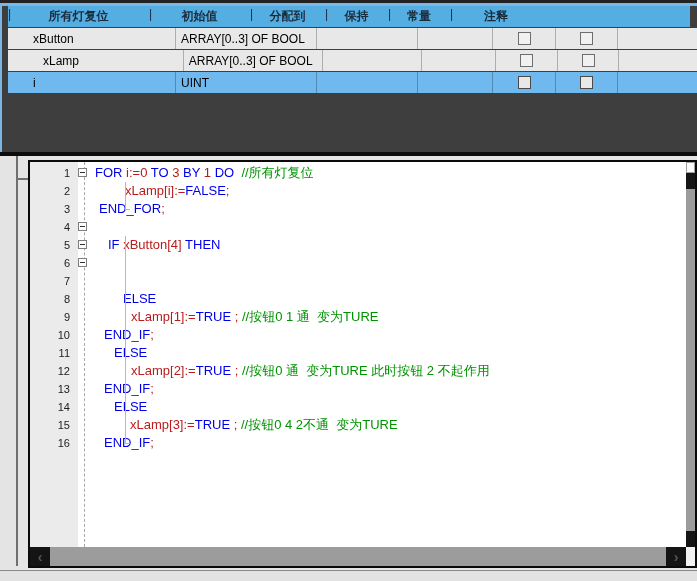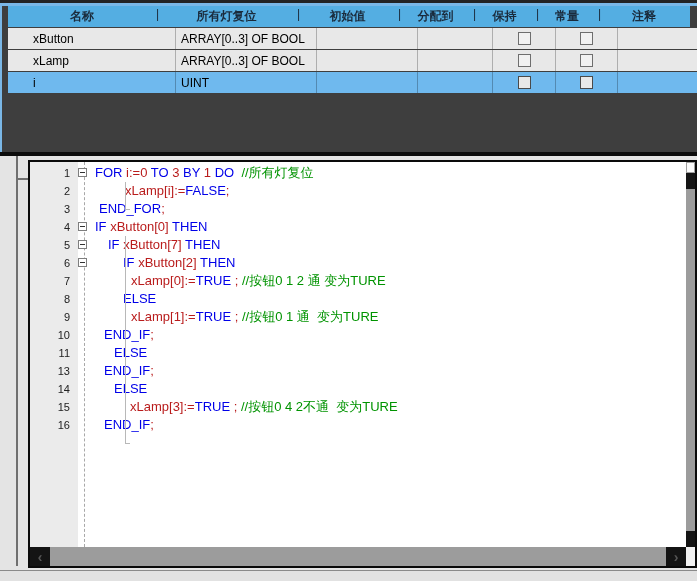--- a/index.html
+++ b/index.html
@@ -61,23 +61,20 @@
 </style>
 </head>
 <body>
 
 <div class="screen">
 
   <div class="top-dark"></div>
 
   <div class="decl-panel">
     <div class="decl-header" id="decl-header">
-        <div class="hcell" style="width: 148px;">
-          <span>名称</span>
-        </div>
         <div class="hcell" style="width: 141px;">
           <span class="pipe">|</span>
           <span>所有灯复位</span>
         </div>
         <div class="hcell" style="width: 101px;">
           <span class="pipe">|</span>
           <span>初始值</span>
         </div>
         <div class="hcell" style="width: 75px;">
           <span class="pipe">|</span>
@@ -104,21 +101,21 @@
           <div class="cell" style="width: 75px;"></div>
           <div class="cell center" style="width: 63px;">
             <div class="cb"></div>
           </div>
           <div class="cell center" style="width: 62px;">
             <div class="cb"></div>
           </div>
           <div class="cell" style="width: 92px;"></div>
         </div>
         <div class="decl-row">
-          <div class="cell" style="width: 148px;">xLamp</div>
+          <div class="cell" style="width: 148px; margin-left: 10px;">xLamp</div>
           <div class="cell" style="width: 141px;">ARRAY[0..3] OF BOOL</div>
           <div class="cell" style="width: 101px;"></div>
           <div class="cell" style="width: 75px;"></div>
           <div class="cell center" style="width: 63px;">
             <div class="cb"></div>
           </div>
           <div class="cell center" style="width: 62px;">
             <div class="cb"></div>
           </div>
           <div class="cell" style="width: 92px;"></div>
@@ -166,60 +163,62 @@
             <div class="code-line">
               <span class="ln">3</span>
               <span class="fold-cell"></span>
               <span class="code-text" style="padding-left: 4px;"><span class="kw">END_FOR</span><span class="pl">;</span></span>
             </div>
             <div class="code-line">
               <span class="ln">4</span>
               <span class="fold-cell">
                 <span class="fold-box"></span>
               </span>
-              <span class="code-text" style="padding-left: 0px;"><span class="kw">IF</span><span class="pl"> xButton[0] </span><span class="kw">THEN</span></span>
             </div>
             <div class="code-line">
               <span class="ln">5</span>
               <span class="fold-cell">
                 <span class="fold-box"></span>
               </span>
-              <span class="code-text" style="padding-left: 13px;"><span class="kw">IF</span><span class="pl"> xButton[7] </span><span class="kw">THEN</span></span>
+              <span class="code-text" style="padding-left: 13px;"><span class="kw">IF</span><span class="pl"> xButton[4] </span><span class="kw">THEN</span></span>
             </div>
             <div class="code-line">
               <span class="ln">6</span>
               <span class="fold-cell">
                 <span class="fold-box"></span>
               </span>
-              <span class="code-text" style="padding-left: 28px;"><span class="kw">IF</span><span class="pl"> xButton[2] </span><span class="kw">THEN</span></span>
             </div>
             <div class="code-line">
               <span class="ln">7</span>
               <span class="fold-cell"></span>
-              <span class="code-text" style="padding-left: 36px;"><span class="pl">xLamp[0]:=</span><span class="kw">TRUE</span><span class="pl"> ; </span><span class="cm">//按钮0 1 2 通 变为TURE</span></span>
             </div>
             <div class="code-line">
               <span class="ln">8</span>
               <span class="fold-cell"></span>
               <span class="code-text" style="padding-left: 28px;"><span class="kw">ELSE</span></span>
             </div>
             <div class="code-line">
               <span class="ln">9</span>
               <span class="fold-cell"></span>
               <span class="code-text" style="padding-left: 36px;"><span class="pl">xLamp[1]:=</span><span class="kw">TRUE</span><span class="pl"> ; </span><span class="cm">//按钮0 1 通  变为TURE</span></span>
             </div>
             <div class="code-line">
               <span class="ln">10</span>
               <span class="fold-cell"></span>
               <span class="code-text" style="padding-left: 9px;"><span class="kw">END_IF</span><span class="pl">;</span></span>
             </div>
             <div class="code-line">
               <span class="ln">11</span>
               <span class="fold-cell"></span>
               <span class="code-text" style="padding-left: 19px;"><span class="kw">ELSE</span></span>
+            </div>
+            <div class="code-line">
+              <span class="ln">12</span>
+              <span class="fold-cell"></span>
+              <span class="code-text" style="padding-left: 36px;"><span class="pl">xLamp[2]:=</span><span class="kw">TRUE</span><span class="pl"> ; </span><span class="cm">//按钮0 通  变为TURE 此时按钮 2 不起作用</span></span>
             </div>
             <div class="code-line">
               <span class="ln">13</span>
               <span class="fold-cell"></span>
               <span class="code-text" style="padding-left: 9px;"><span class="kw">END_IF</span><span class="pl">;</span></span>
             </div>
             <div class="code-line">
               <span class="ln">14</span>
               <span class="fold-cell"></span>
               <span class="code-text" style="padding-left: 19px;"><span class="kw">ELSE</span></span>

